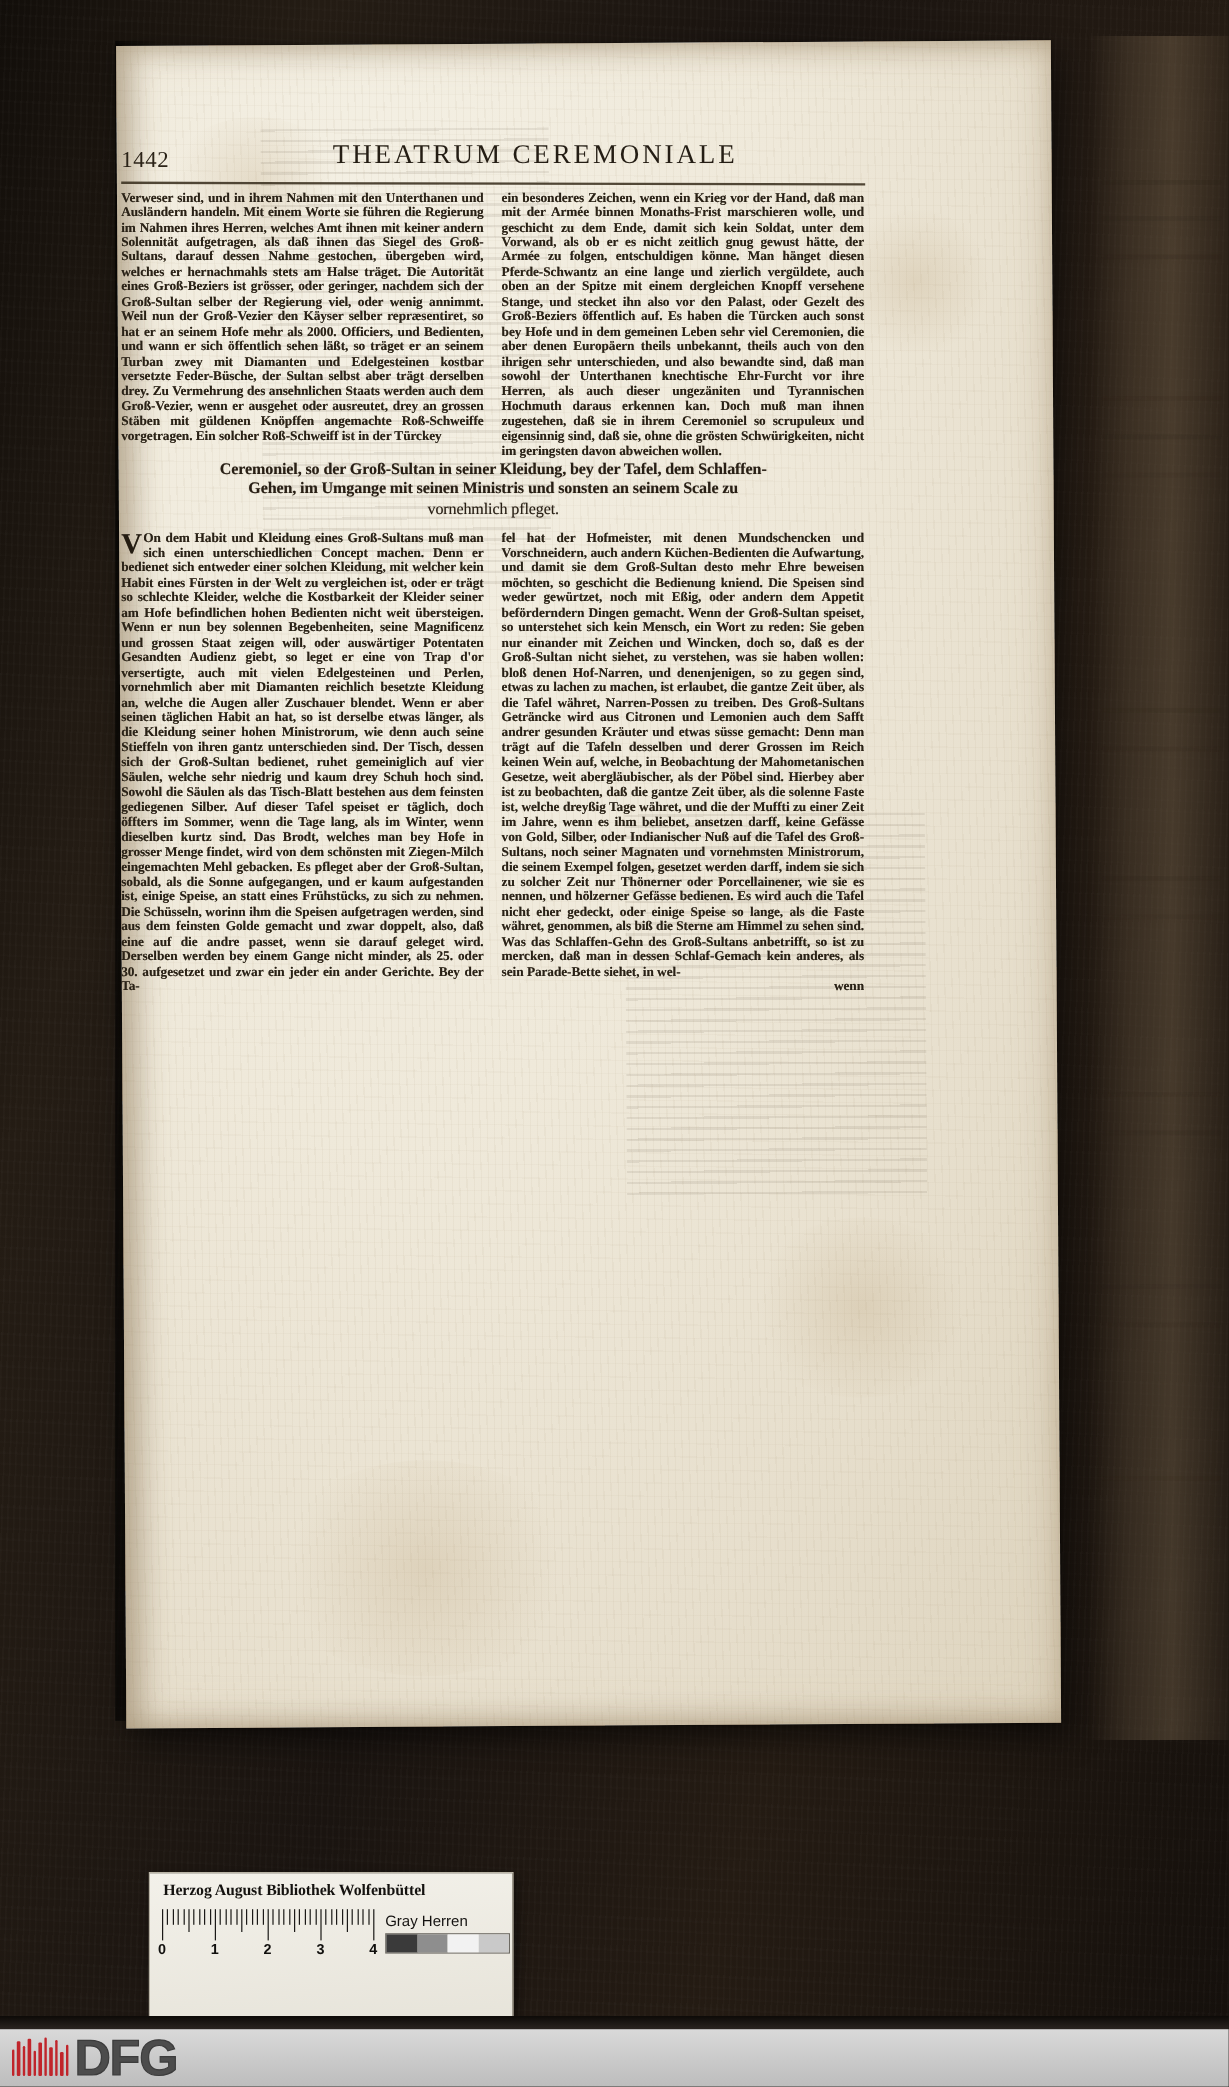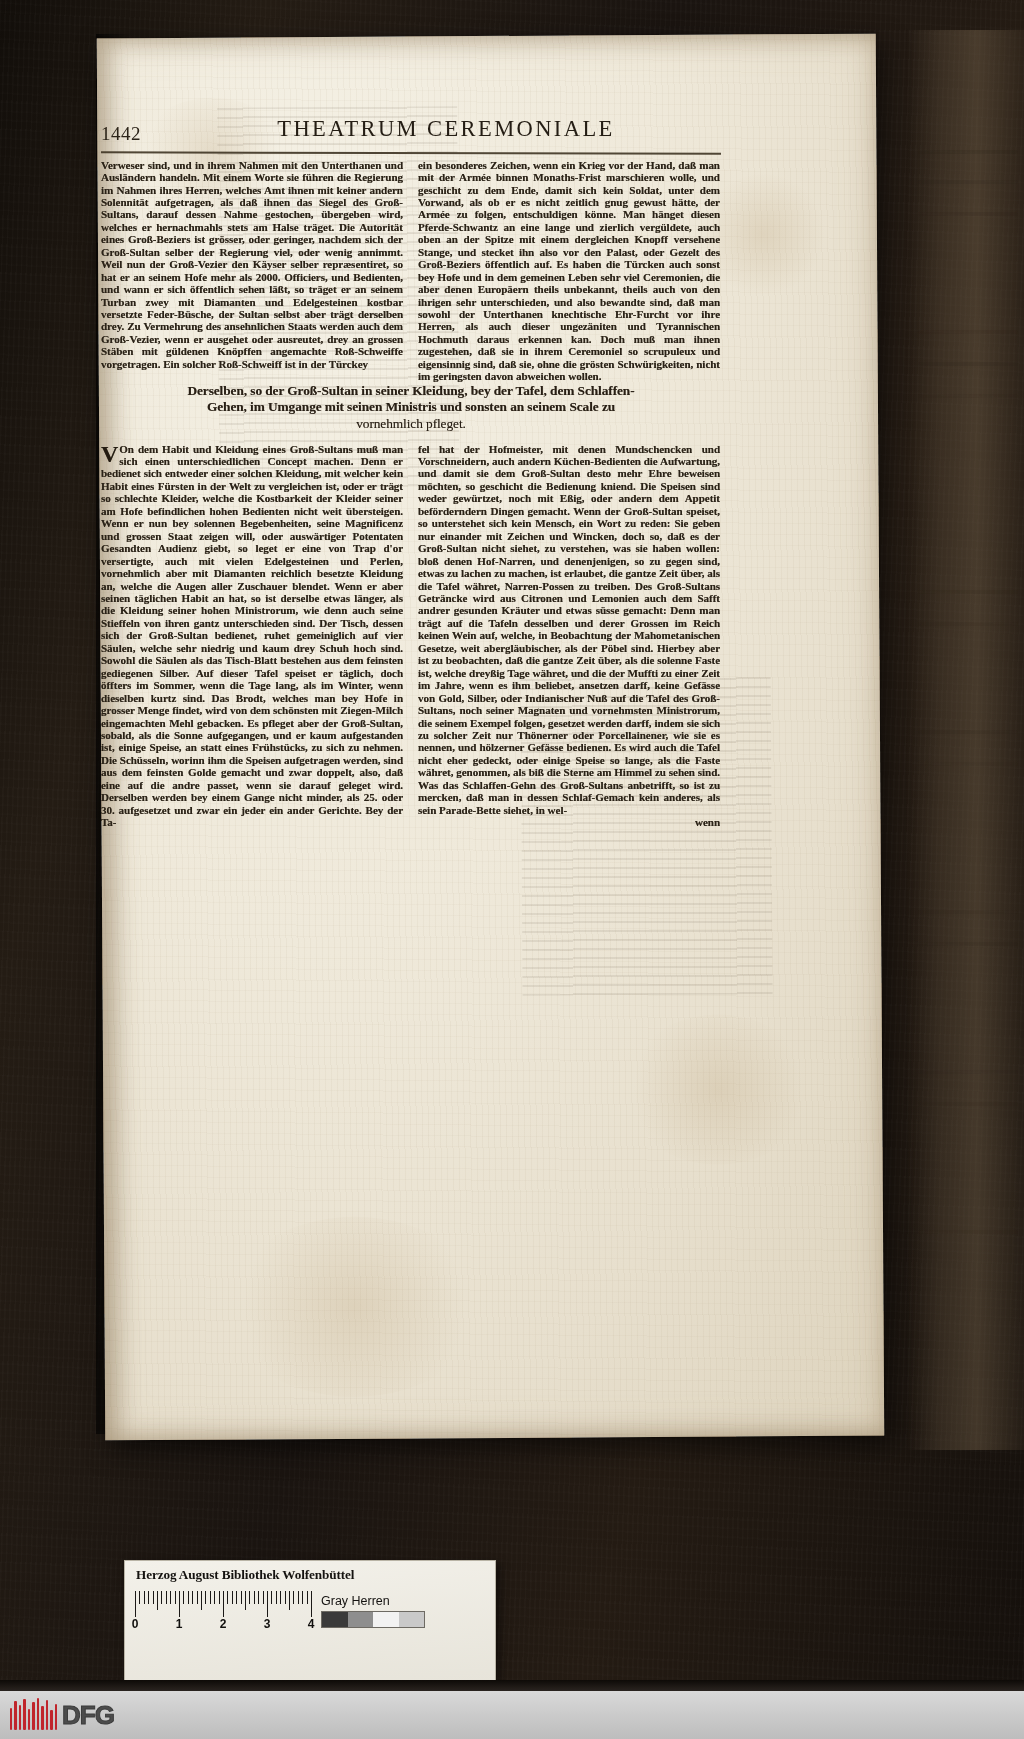--- a/index.html
+++ b/index.html
@@ -140,21 +140,21 @@
     font-weight:700;
     font-size:24px;
     line-height:20px;
     margin:1px 1px 0 0;
     color:#241c12;
   }
   .catch{text-align:right;display:block;}
 
   
   #calcard{
-    position:absolute;left:124px;top:1560px;width:372px;height:122px;
+    position:absolute;left:124px;top:1560px;width:304px;height:122px;
     background:linear-gradient(175deg,#f3f1ea,#e7e4da);
     border:1px solid #b9b4a6;
     box-shadow:3px 4px 9px rgba(0,0,0,.55);
   }
   #cal-title{
     font-family:"Liberation Serif",serif;
     font-weight:700;font-size:13.2px;color:#151310;
     padding:6px 0 2px 11px;letter-spacing:-.1px;
   }
   #cal-body{position:relative;height:66px;}
@@ -192,21 +192,21 @@
   }
   #footer-url{
     flex:1 1 auto;text-align:center;
     font-family:"Liberation Sans",sans-serif;
     font-size:20px;color:#141414;letter-spacing:-.3px;
     padding-right:26px;
   }
   #dfg-logo{
     flex:0 0 auto;margin-right:0;
     font-family:"Liberation Sans",sans-serif;
-    font-weight:700;font-size:26px;letter-spacing:-1px;
+    font-weight:700;font-size:42px;letter-spacing:-1px;
     color:#4c4c4c;
     -webkit-text-stroke:1px #3c3c3c;
   }
 </style>
 </head>
 <body>
 
 <div id="scan-backdrop">
   <div id="backdrop-noise"></div>
   <div id="verso-bleed">
@@ -248,21 +248,21 @@
   </div>
   <div id="rule-top"></div>
 
   <div class="cols">
     <div class="col fr">Verweser sind, und in ihrem Nahmen mit den Unterthanen und Ausländern handeln. Mit einem Worte sie führen die Regierung im Nahmen ihres Herren, welches Amt ihnen mit keiner andern Solennität aufgetragen, als daß ihnen das Siegel des Groß-Sultans, darauf dessen Nahme gestochen, übergeben wird, welches er hernachmahls stets am Halse träget. Die Autorität eines Groß-Beziers ist grösser, oder geringer, nachdem sich der Groß-Sultan selber der Regierung viel, oder wenig annimmt. Weil nun der Groß-Vezier den Käyser selber repræsentiret, so hat er an seinem Hofe mehr als 2000. Officiers, und Bedienten, und wann er sich öffentlich sehen läßt, so träget er an seinem Turban zwey mit Diamanten und Edelgesteinen kostbar versetzte Feder-Büsche, der Sultan selbst aber trägt derselben drey. Zu Vermehrung des ansehnlichen Staats werden auch dem Groß-Vezier, wenn er ausgehet oder ausreutet, drey an grossen Stäben mit güldenen Knöpffen angemachte Roß-Schweiffe vorgetragen. Ein solcher Roß-Schweiff ist in der Türckey</div>
     <div class="col fr">ein besonderes Zeichen, wenn ein Krieg vor der Hand, daß man mit der Armée binnen Monaths-Frist marschieren wolle, und geschicht zu dem Ende, damit sich kein Soldat, unter dem Vorwand, als ob er es nicht zeitlich gnug gewust hätte, der Armée zu folgen, entschuldigen könne. Man hänget diesen Pferde-Schwantz an eine lange und zierlich vergüldete, auch oben an der Spitze mit einem dergleichen Knopff versehene Stange, und stecket ihn also vor den Palast, oder Gezelt des Groß-Beziers öffentlich auf. Es haben die Türcken auch sonst bey Hofe und in dem gemeinen Leben sehr viel Ceremonien, die aber denen Europäern theils unbekannt, theils auch von den ihrigen sehr unterschieden, und also bewandte sind, daß man sowohl der Unterthanen knechtische Ehr-Furcht vor ihre Herren, als auch dieser ungezäniten und Tyrannischen Hochmuth daraus erkennen kan. Doch muß man ihnen zugestehen, daß sie in ihrem Ceremoniel so scrupuleux und eigensinnig sind, daß sie, ohne die grösten Schwürigkeiten, nicht im geringsten davon abweichen wollen.</div>
   </div>
 
 
   <div id="section-head">
-    <span>Derselben, so der Groß-Sultan in seiner Kleidung, bey der Tafel, dem Schlaffen-</span><br>
+    <span>Ceremoniel, so der Groß-Sultan in seiner Kleidung, bey der Tafel, dem Schlaffen-</span><br>
     <span>Gehen, im Umgange mit seinen Ministris und sonsten an seinem Scale zu</span><br>
     <span class="lat">vornehmlich pfleget.</span>
   </div>
 
   <div class="cols">
     <div class="col fr">
       <span class="dropcap">V</span><span>On dem Habit und Kleidung eines Groß-Sultans muß man sich einen unterschiedlichen Concept machen. Denn er bedienet sich entweder einer solchen Kleidung, mit welcher kein Habit eines Fürsten in der Welt zu vergleichen ist, oder er trägt so schlechte Kleider, welche die Kostbarkeit der Kleider seiner am Hofe befindlichen hohen Bedienten nicht weit übersteigen. Wenn er nun bey solennen Begebenheiten, seine Magnificenz und grossen Staat zeigen will, oder auswärtiger Potentaten Gesandten Audienz giebt, so leget er eine von Trap d'or versertigte, auch mit vielen Edelgesteinen und Perlen, vornehmlich aber mit Diamanten reichlich besetzte Kleidung an, welche die Augen aller Zuschauer blendet. Wenn er aber seinen täglichen Habit an hat, so ist derselbe etwas länger, als die Kleidung seiner hohen Ministrorum, wie denn auch seine Stieffeln von ihren gantz unterschieden sind. Der Tisch, dessen sich der Groß-Sultan bedienet, ruhet gemeiniglich auf vier Säulen, welche sehr niedrig und kaum drey Schuh hoch sind. Sowohl die Säulen als das Tisch-Blatt bestehen aus dem feinsten gediegenen Silber. Auf dieser Tafel speiset er täglich, doch öffters im Sommer, wenn die Tage lang, als im Winter, wenn dieselben kurtz sind. Das Brodt, welches man bey Hofe in grosser Menge findet, wird von dem schönsten mit Ziegen-Milch eingemachten Mehl gebacken. Es pfleget aber der Groß-Sultan, sobald, als die Sonne aufgegangen, und er kaum aufgestanden ist, einige Speise, an statt eines Frühstücks, zu sich zu nehmen. Die Schüsseln, worinn ihm die Speisen aufgetragen werden, sind aus dem feinsten Golde gemacht und zwar doppelt, also, daß eine auf die andre passet, wenn sie darauf geleget wird. Derselben werden bey einem Gange nicht minder, als 25. oder 30. aufgesetzet und zwar ein jeder ein ander Gerichte. Bey der Ta-</span>
     </div>
     <div class="col fr">
       <span>fel hat der Hofmeister, mit denen Mundschencken und Vorschneidern, auch andern Küchen-Bedienten die Aufwartung, und damit sie dem Groß-Sultan desto mehr Ehre beweisen möchten, so geschicht die Bedienung kniend. Die Speisen sind weder gewürtzet, noch mit Eßig, oder andern dem Appetit beförderndern Dingen gemacht. Wenn der Groß-Sultan speiset, so unterstehet sich kein Mensch, ein Wort zu reden: Sie geben nur einander mit Zeichen und Wincken, doch so, daß es der Groß-Sultan nicht siehet, zu verstehen, was sie haben wollen: bloß denen Hof-Narren, und denenjenigen, so zu gegen sind, etwas zu lachen zu machen, ist erlaubet, die gantze Zeit über, als die Tafel währet, Narren-Possen zu treiben. Des Groß-Sultans Geträncke wird aus Citronen und Lemonien auch dem Safft andrer gesunden Kräuter und etwas süsse gemacht: Denn man trägt auf die Tafeln desselben und derer Grossen im Reich keinen Wein auf, welche, in Beobachtung der Mahometanischen Gesetze, weit abergläubischer, als der Pöbel sind. Hierbey aber ist zu beobachten, daß die gantze Zeit über, als die solenne Faste ist, welche dreyßig Tage währet, und die der Muffti zu einer Zeit im Jahre, wenn es ihm beliebet, ansetzen darff, keine Gefässe von Gold, Silber, oder Indianischer Nuß auf die Tafel des Groß-Sultans, noch seiner Magnaten und vornehmsten Ministrorum, die seinem Exempel folgen, gesetzet werden darff, indem sie sich zu solcher Zeit nur Thönerner oder Porcellainener, wie sie es nennen, und hölzerner Gefässe bedienen. Es wird auch die Tafel nicht eher gedeckt, oder einige Speise so lange, als die Faste währet, genommen, als biß die Sterne am Himmel zu sehen sind. Was das Schlaffen-Gehn des Groß-Sultans anbetrifft, so ist zu mercken, daß man in dessen Schlaf-Gemach kein anderes, als sein Parade-Bette siehet, in wel-</span>

